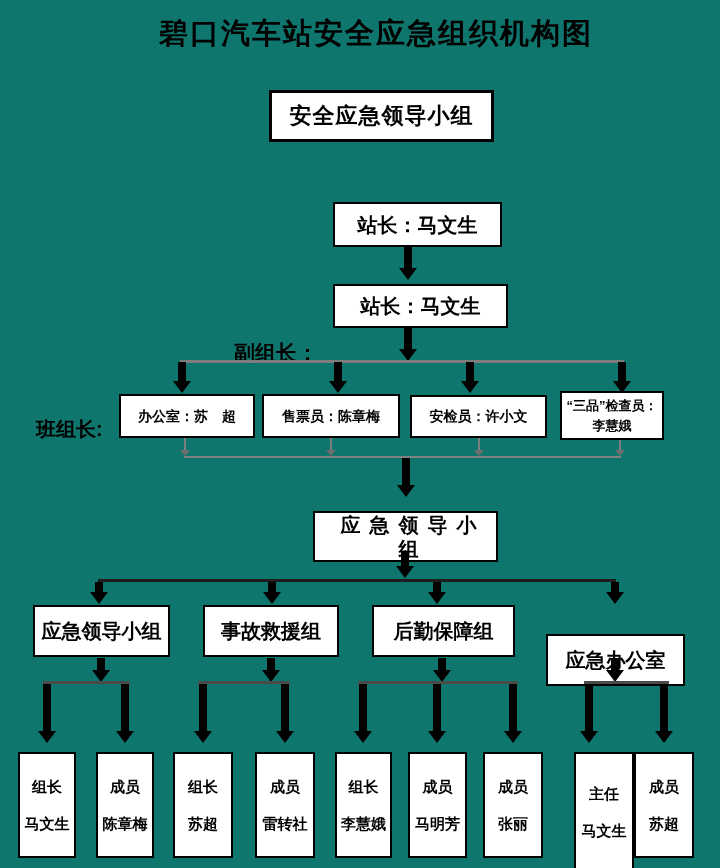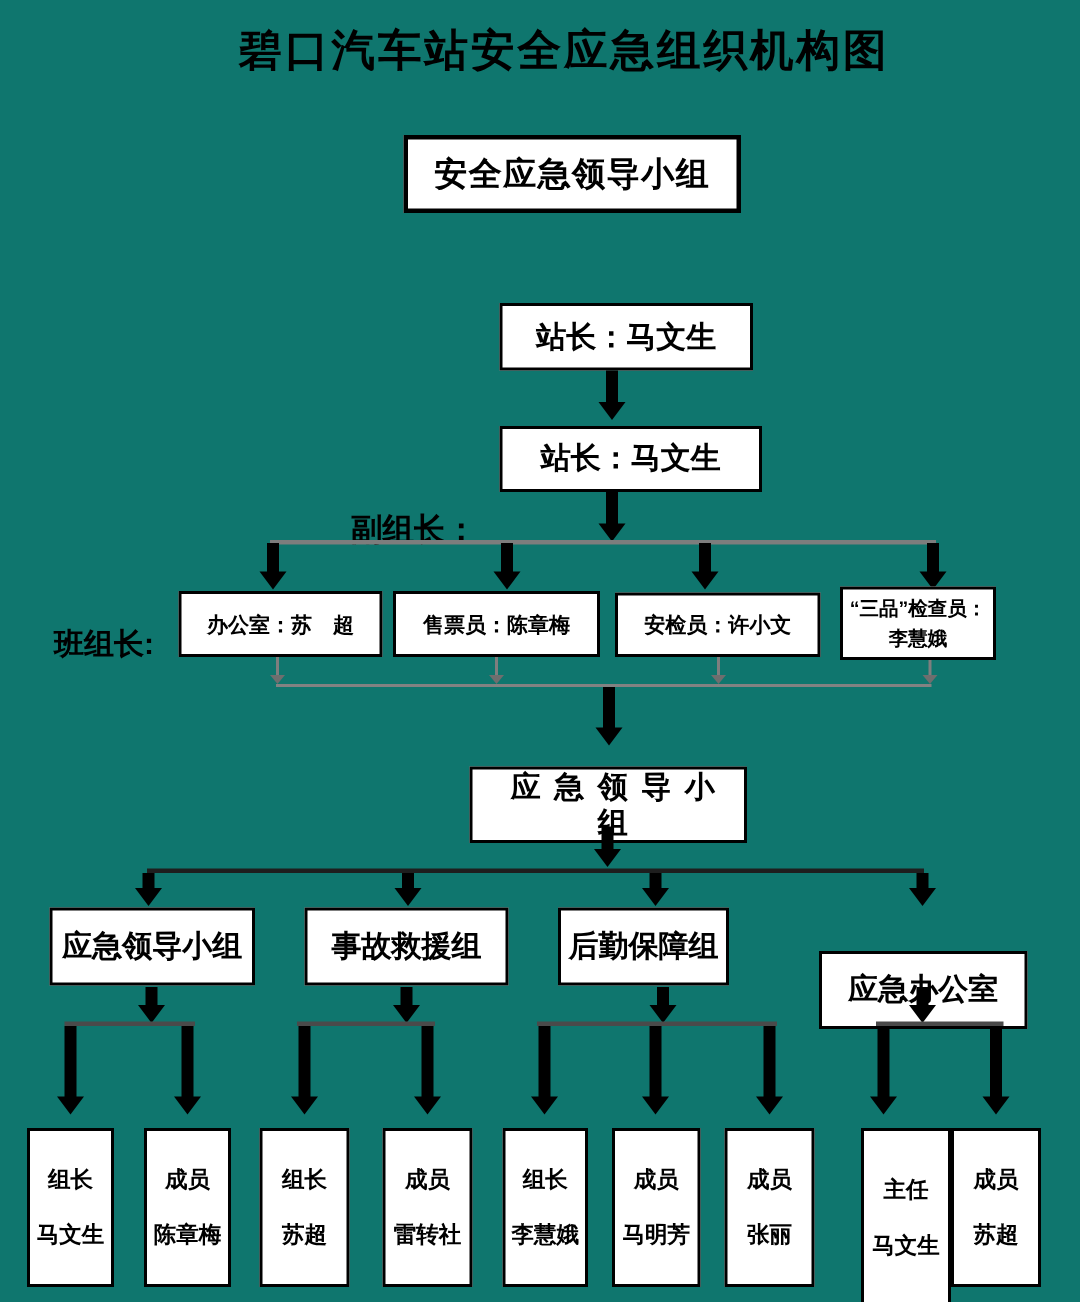--- a/index.html
+++ b/index.html
@@ -107,21 +107,21 @@
   <div class="arrow-v" style="left:396px;top:551px;height:27px;"></div>
 
   <div class="hline" style="left:98px;top:579px;width:518px;height:3px;background:#1e1e1e;"></div>
   <div class="arrow-v" style="left:90px;top:582px;height:22px;"></div>
   <div class="arrow-v" style="left:263px;top:582px;height:22px;"></div>
   <div class="arrow-v" style="left:428px;top:582px;height:22px;"></div>
   <div class="arrow-v" style="left:606px;top:582px;height:22px;"></div>
 
   <div class="box" style="left:33px;top:605px;width:137px;height:52px;">应急领导小组</div>
   <div class="box" style="left:203px;top:605px;width:136px;height:52px;">事故救援组</div>
-  <div class="box" style="left:372px;top:605px;width:114px;height:52px;">后勤保障组</div>
+  <div class="box" style="left:372px;top:605px;width:143px;height:52px;">后勤保障组</div>
   <div class="box" style="left:546px;top:634px;width:139px;height:52px;">应急办公室</div>
 
   <div class="arrow-v" style="left:92px;top:658px;height:24px;"></div>
   <div class="arrow-v" style="left:262px;top:658px;height:24px;"></div>
   <div class="arrow-v" style="left:433px;top:658px;height:24px;"></div>
   <div class="arrow-v" style="left:606px;top:658px;height:24px;"></div>
 
   <div class="hline" style="left:43px;top:681px;width:87px;height:3px;background:#4a4a4a;"></div>
   <div class="hline" style="left:198px;top:681px;width:92px;height:3px;background:#4a4a4a;"></div>
   <div class="hline" style="left:358px;top:681px;width:160px;height:3px;background:#4a4a4a;"></div>

